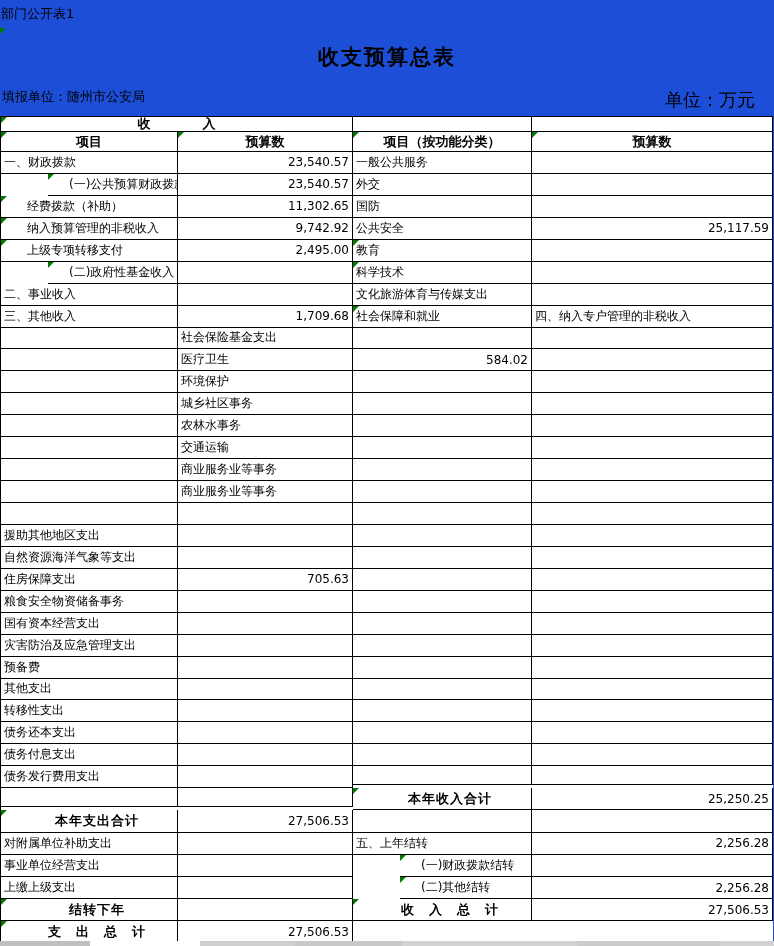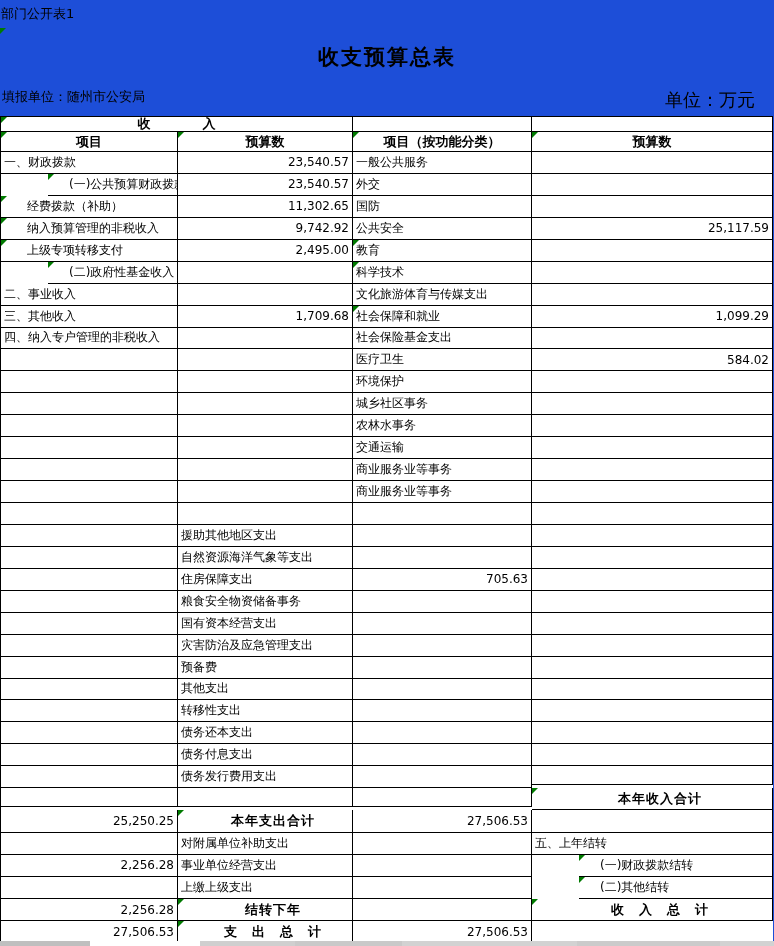--- a/index.html
+++ b/index.html
@@ -101,21 +101,20 @@
       <div class="cell val h-std"><span></span></div>
       <div class="cell lab h-std"><i class="tri"></i><span>科学技术</span></div>
       <div class="cell val h-std"><span></span></div>
       <div class="cell lab h-std"><span>二、事业收入</span></div>
       <div class="cell val h-std"><span></span></div>
       <div class="cell lab h-std"><span>文化旅游体育与传媒支出</span></div>
       <div class="cell val h-std"><span></span></div>
       <div class="cell lab h-std"><span>三、其他收入</span></div>
       <div class="cell val h-std"><span>1,709.68</span></div>
       <div class="cell lab h-std"><i class="tri"></i><span>社会保障和就业</span></div>
-      <div class="cell val h-std"><span>1,099.29</span></div>
       <div class="cell lab h-std"><span>四、纳入专户管理的非税收入</span></div>
       <div class="cell val h-std"><span></span></div>
       <div class="cell lab h-std"><span>社会保险基金支出</span></div>
       <div class="cell val h-std"><span></span></div>
       <div class="cell lab h-std"><span></span></div>
       <div class="cell val h-std"><span></span></div>
       <div class="cell lab h-std"><span>医疗卫生</span></div>
       <div class="cell val h-std"><span>584.02</span></div>
       <div class="cell lab h-std"><span></span></div>
       <div class="cell val h-std"><span></span></div>

